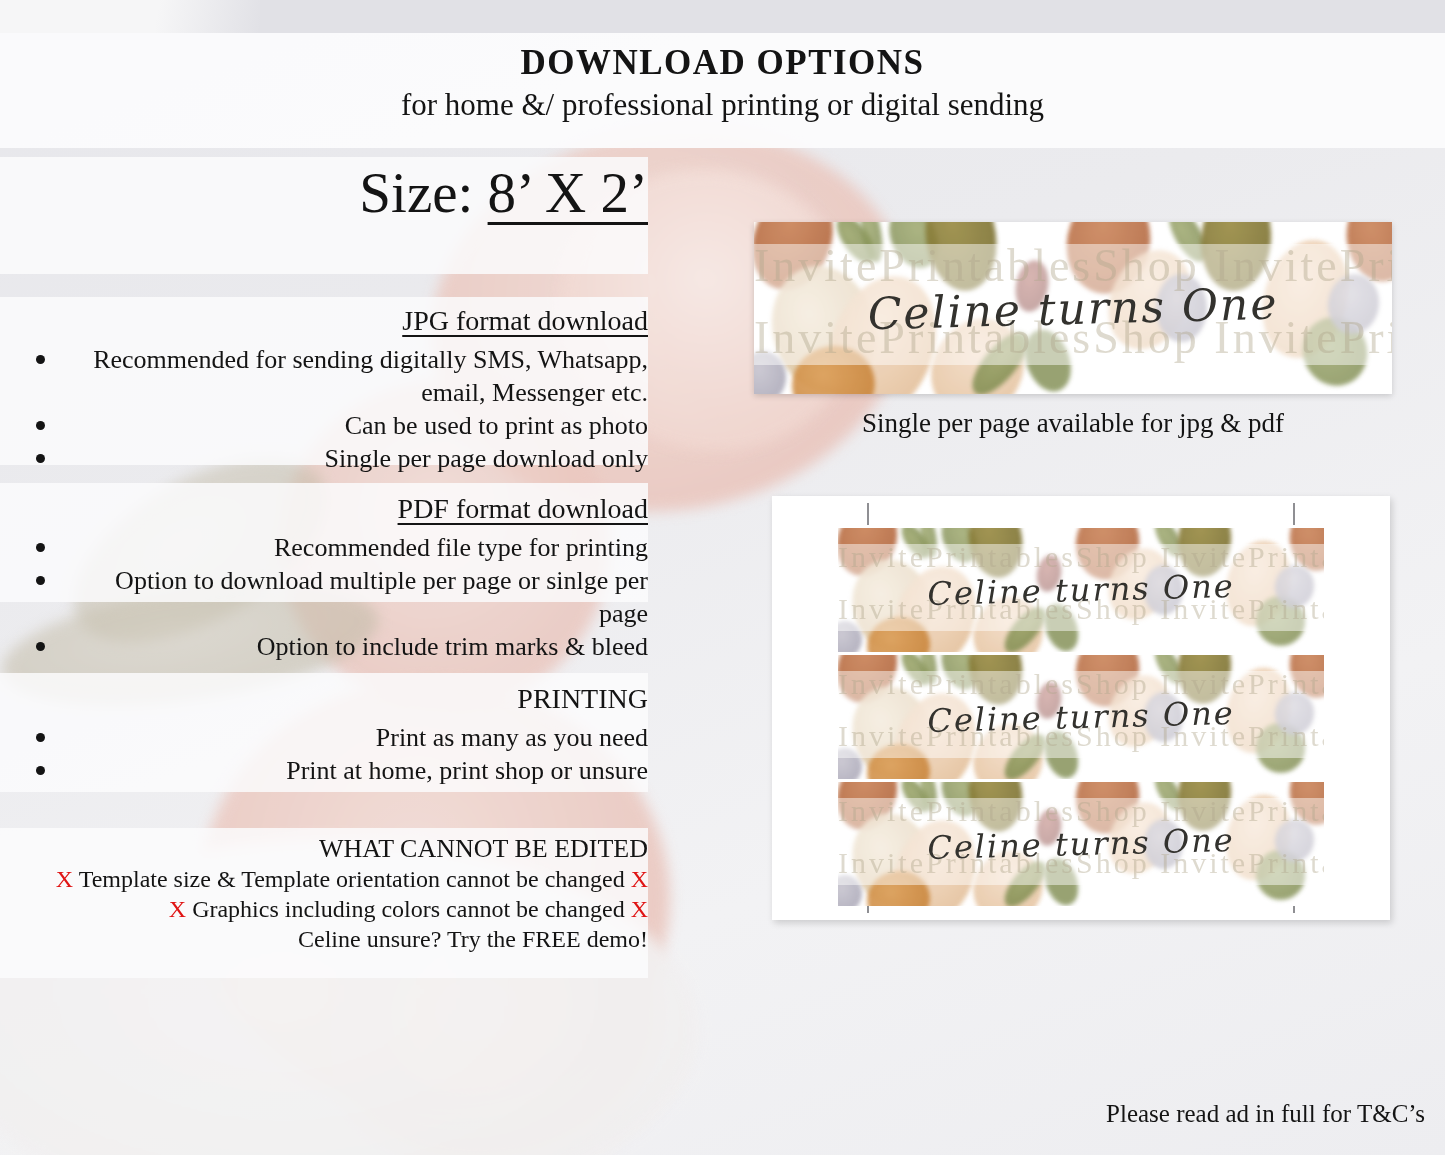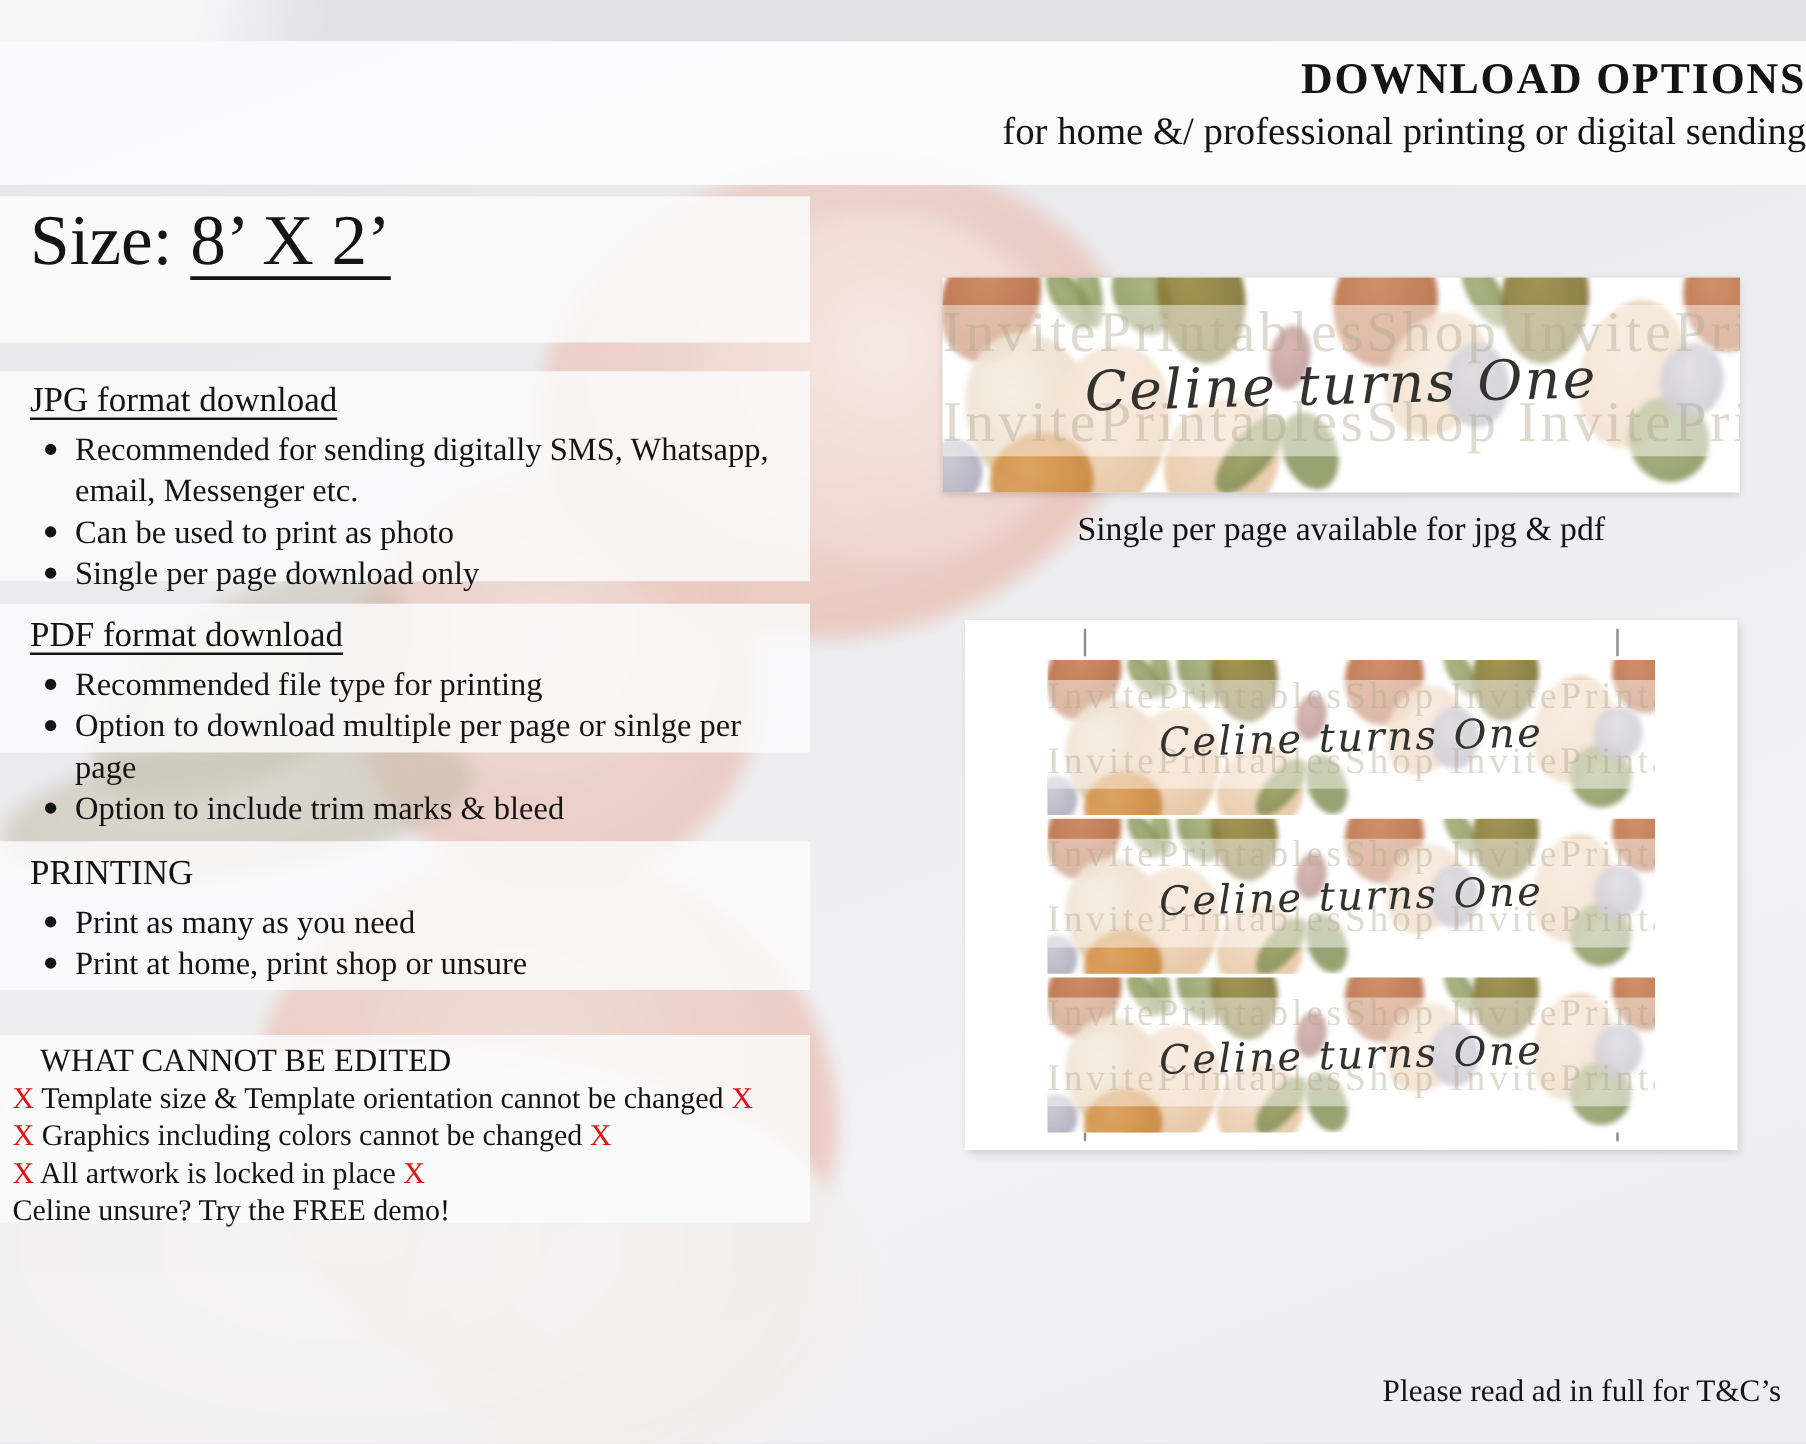--- a/index.html
+++ b/index.html
@@ -8,25 +8,25 @@
     background:linear-gradient(160deg,#e7e7eb 0%,#ebebee 35%,#f2f2f4 70%,#ededf0 100%);}
   
   .bg-art{position:absolute;inset:0;z-index:0;}
   .bg-blob{position:absolute;border-radius:50%;filter:blur(7px);}
   
   .top-band{position:absolute;left:0;top:0;width:100%;height:33px;background:#e1e1e6;z-index:2;}
   .top-band::before{content:"";position:absolute;left:0;top:0;width:260px;height:33px;
     background:linear-gradient(100deg,#f6f6f7 60%,rgba(246,246,247,0) 100%);}
   
   .header{position:absolute;left:0;top:33px;width:100%;height:115px;background:rgba(251,251,252,.96);
-    z-index:2;text-align:right;}
+    z-index:2;text-align:center;}
   .header .title{margin:10px 0 0 0;font-size:35px;letter-spacing:1.5px;font-weight:600;}
   .header .subtitle{margin:4px 0 0 0;font-size:31px;font-weight:400;}
   
-  .strip{position:absolute;left:0;width:648px;background:rgba(252,252,253,.84);z-index:2;box-sizing:border-box;}
+  .strip{position:absolute;left:0;width:648px;background:rgba(252,252,253,.84);z-index:2;box-sizing:border-box;text-align:right;}
   .strip-size{top:157px;height:117px;padding:6px 0 0 24px;}
   .size-heading{font-size:57px;line-height:60px;}
   .size-heading .uline{text-decoration:underline;text-decoration-thickness:3px;text-underline-offset:10px;}
   .size-note{margin-top:14px;font-size:24px;}
   .xmark-small{color:#e01414;font-weight:700;}
   .strip-jpg{top:297px;height:168px;padding:8px 0 0 24px;}
   .strip-pdf{top:483px;height:119px;padding:10px 0 0 24px;}
   .strip-printing{top:673px;height:119px;padding:10px 0 0 24px;}
   .strip h2{margin:0 0 6px 0;font-size:28px;font-weight:400;}
   .strip h2.uline{text-decoration:underline;text-decoration-thickness:1.5px;text-underline-offset:5px;}
@@ -118,21 +118,20 @@
         <li>Print as many as you need</li>
         <li>Print at home, print shop or unsure</li>
       </ul>
   </section>
 
   <section class="strip strip-edit">
     <h2>WHAT CANNOT BE EDITED</h2>
     <ul class="xlines" id="xlines">
         <li><span class="xmark-big">X</span> Template size &amp; Template orientation cannot be changed <span class="xmark-big">X</span></li>
         <li><span class="xmark-big">X</span> Graphics including colors cannot be changed <span class="xmark-big">X</span></li>
-        <li><span class="xmark-big">X</span> All artwork is locked in place <span class="xmark-big">X</span></li>
       </ul>
     <p class="edit-footer">Celine unsure? Try the FREE demo!</p>
   </section>
 
   <div class="label-preview pattern">
     <div class="script-text">Celine turns One</div>
   <i class="blob" style="left: 0%; top: -20%; width: 12%; height: 60%; transform: rotate(20deg); opacity: 0.9; background: radial-gradient(at 40% 35%, rgb(201, 129, 85), rgb(178, 102, 61) 75%);"></i>
       <i class="blob" style="left: 14%; top: -6%; width: 4%; height: 32%; transform: rotate(-35deg); opacity: 0.85; background: radial-gradient(at 40% 35%, rgb(151, 162, 100), rgb(127, 140, 80) 75%);"></i>
       <i class="blob" style="left: 17%; top: -12%; width: 3%; height: 36%; transform: rotate(-10deg); opacity: 0.8; background: radial-gradient(at 40% 35%, rgb(151, 162, 100), rgb(127, 140, 80) 75%);"></i>
       <i class="blob" style="left: 20%; top: -4%; width: 10%; height: 26%; transform: rotate(65deg); opacity: 0.8; background: radial-gradient(at 40% 35%, rgb(151, 162, 100), rgb(127, 140, 80) 75%);"></i>

